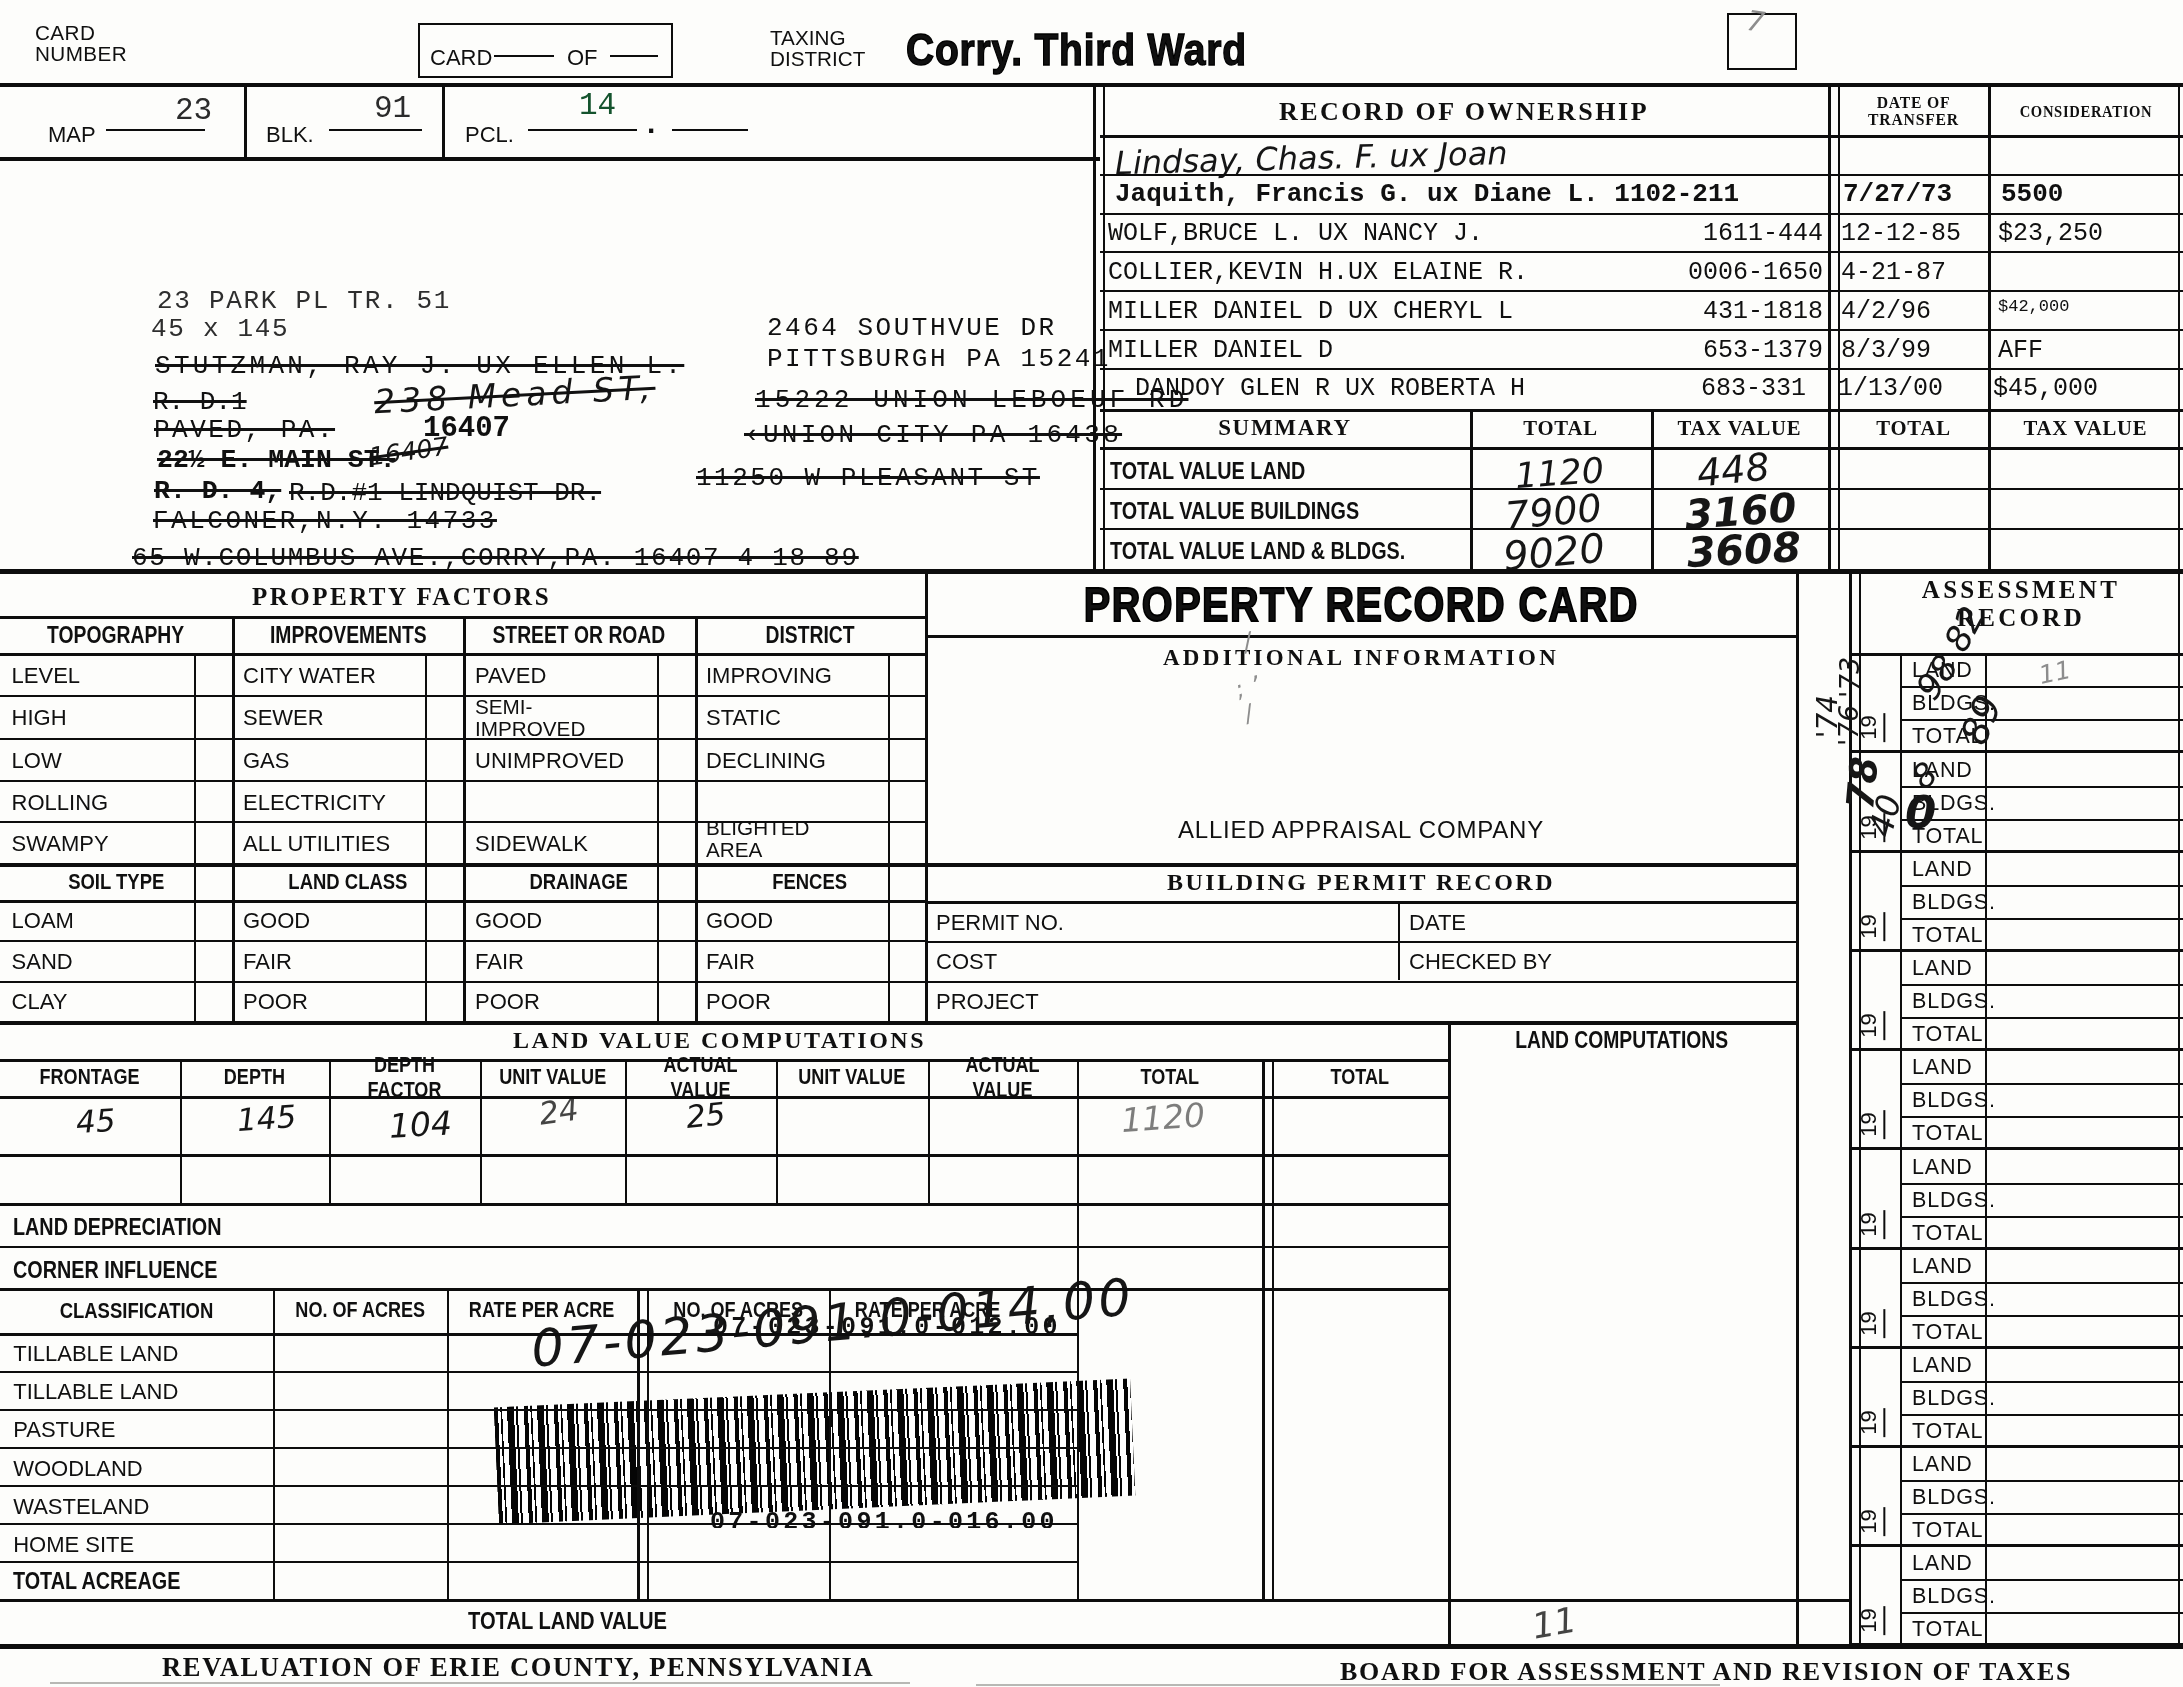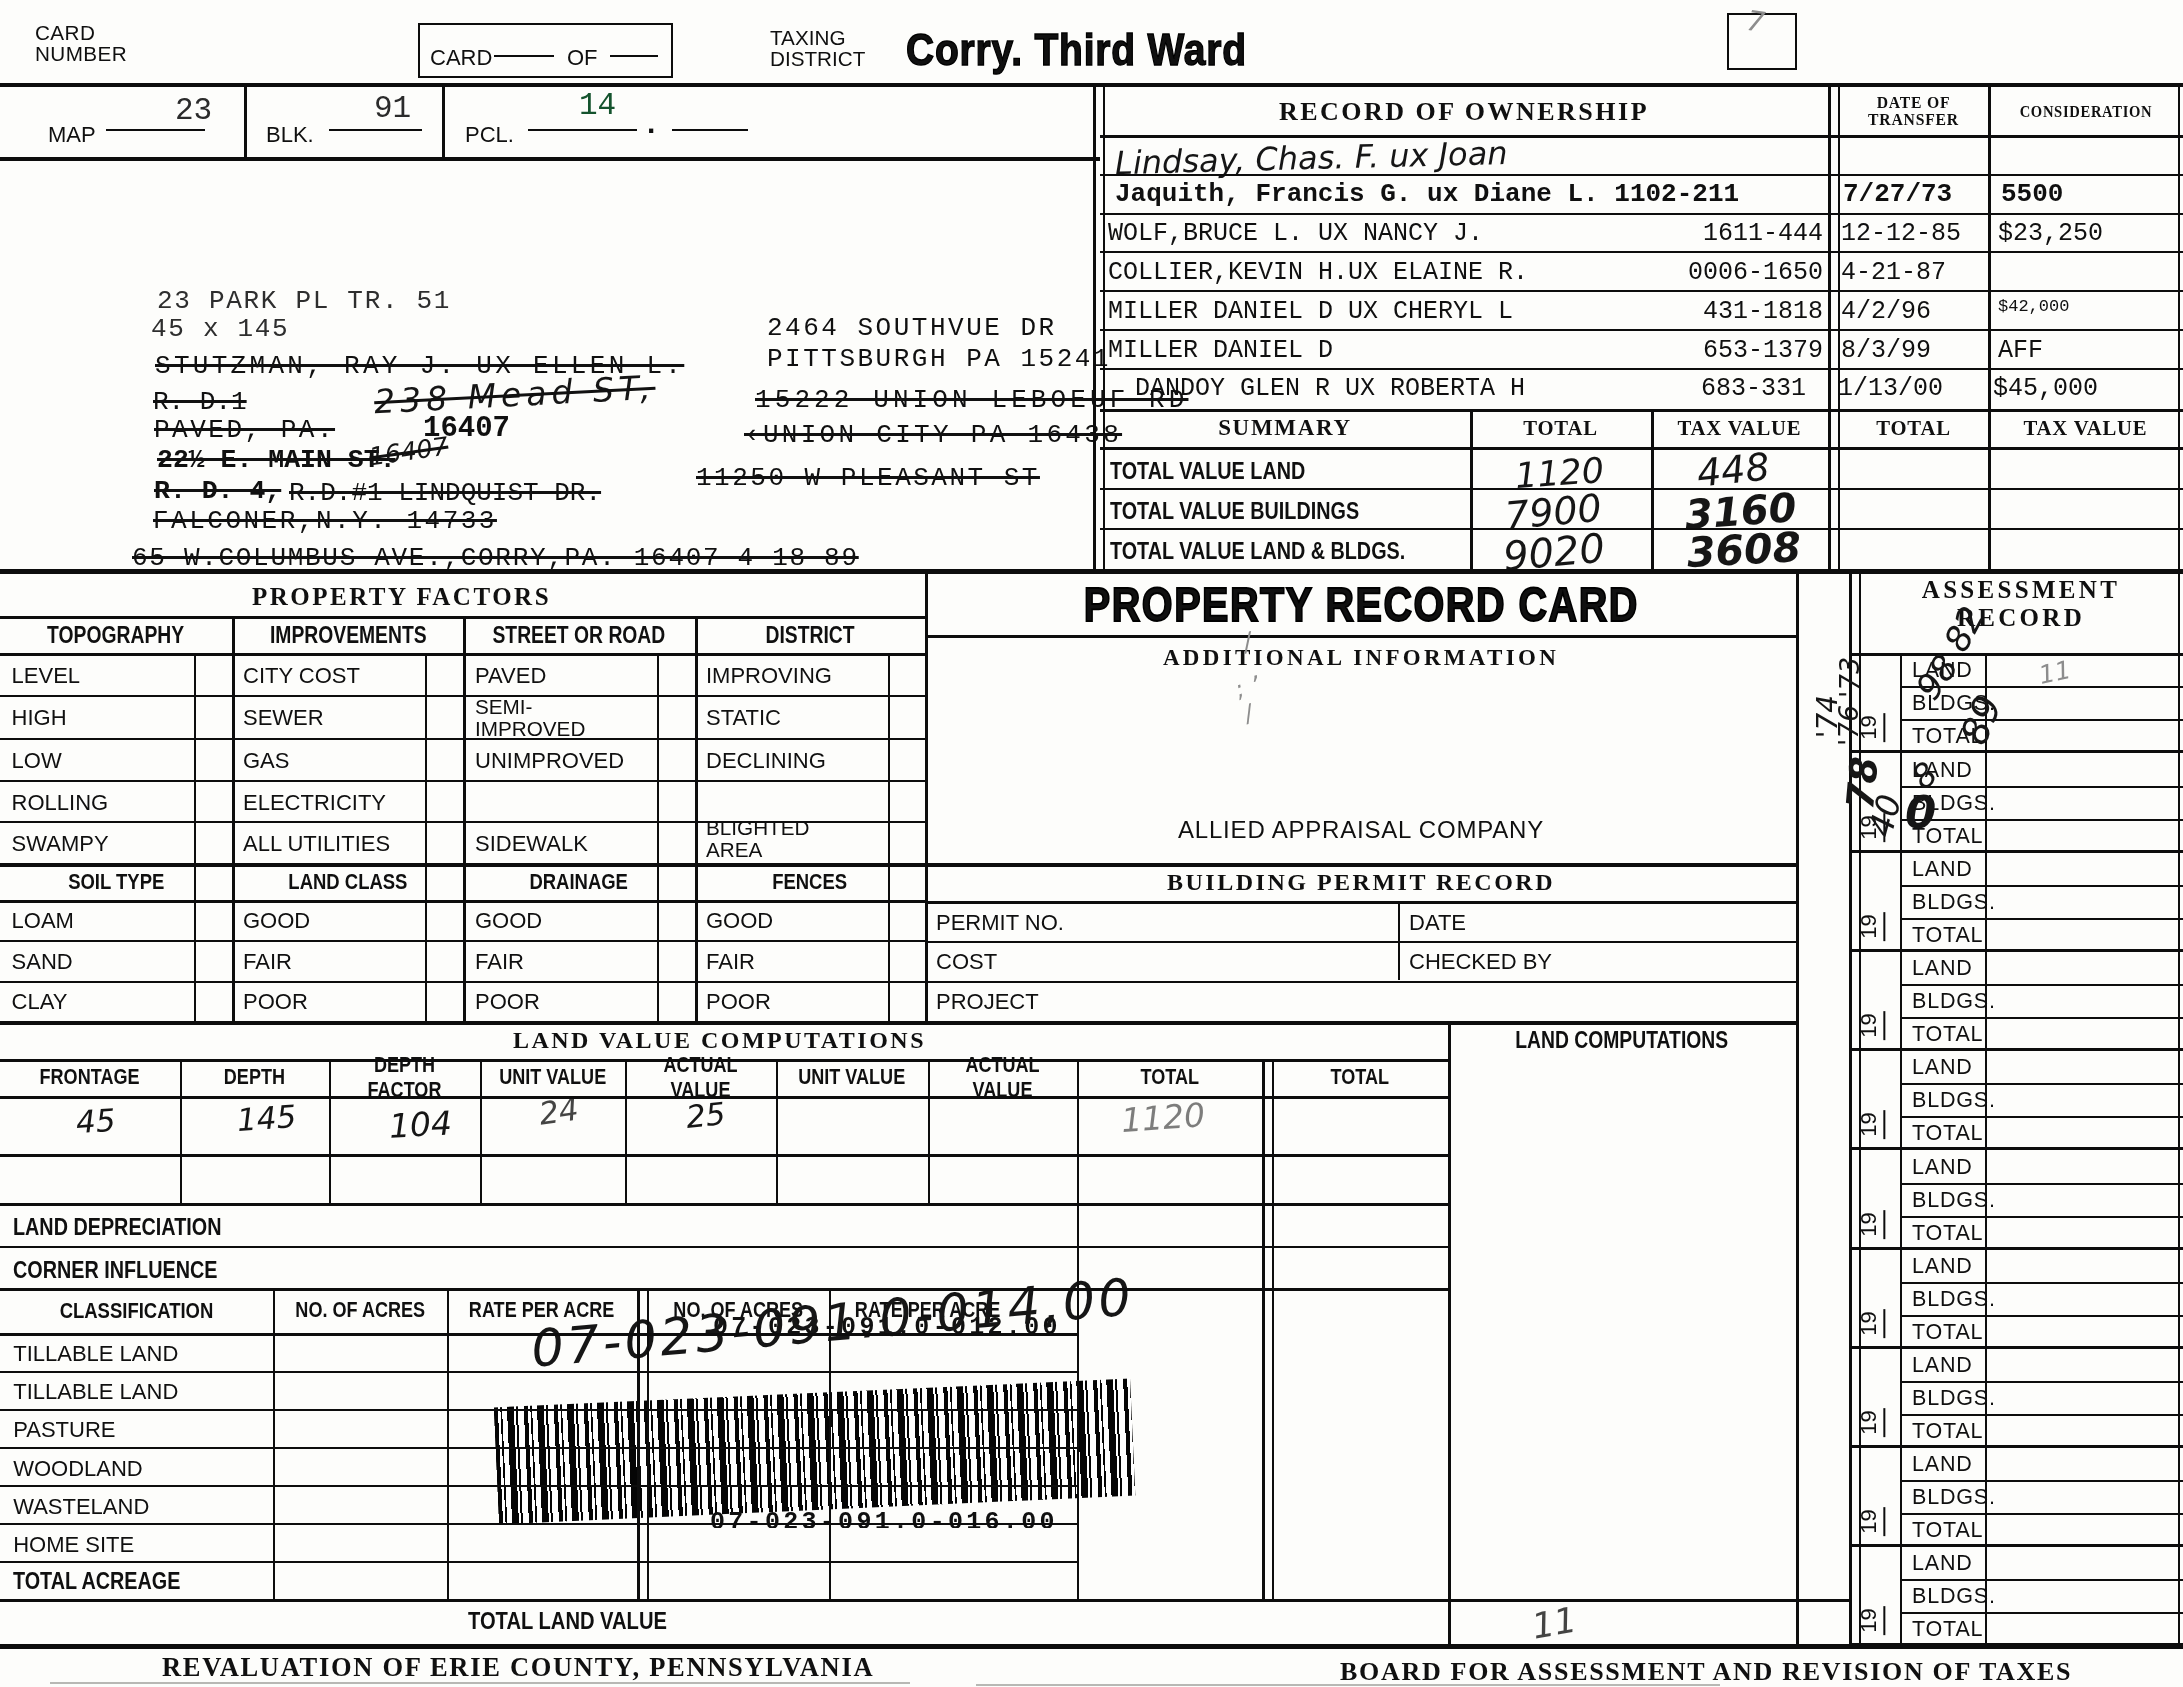--- a/index.html
+++ b/index.html
@@ -159,21 +159,21 @@
   <div class="ab ctr" style="left:695px;top:618px;width:230px;height:35px;">
       <span class="sb cx" style="font-size:23px;">DISTRICT</span>
     </div>
 
   <div class="ab sans" style="left:11.6px;top:663px;font-size:22px;">LEVEL</div>
   <div class="ab sans" style="left:11.6px;top:705px;font-size:22px;">HIGH</div>
   <div class="ab sans" style="left:11.6px;top:748px;font-size:22px;">LOW</div>
   <div class="ab sans" style="left:11.6px;top:790px;font-size:22px;">ROLLING</div>
   <div class="ab sans" style="left:11.6px;top:831px;font-size:22px;">SWAMPY</div>
 
-  <div class="ab sans" style="left:243px;top:663px;font-size:22px;">CITY COST</div>
+  <div class="ab sans" style="left:243px;top:663px;font-size:22px;">CITY WATER</div>
   <div class="ab sans" style="left:243px;top:705px;font-size:22px;">SEWER</div>
   <div class="ab sans" style="left:243px;top:748px;font-size:22px;">GAS</div>
   <div class="ab sans" style="left:243px;top:790px;font-size:22px;">ELECTRICITY</div>
   <div class="ab sans" style="left:243px;top:831px;font-size:22px;">ALL UTILITIES</div>
 
   <div class="ab sans" style="left:475px;top:663px;font-size:22px;">PAVED</div>
   <div class="ab sans wrap2" style="left:475px;top:696px;width:132px;font-size:20.7px;">SEMI-IMPROVED</div>
   <div class="ab sans" style="left:475px;top:748px;font-size:22px;">UNIMPROVED</div>
   <div class="ab sans" style="left:475px;top:831px;font-size:22px;">SIDEWALK</div>
 

